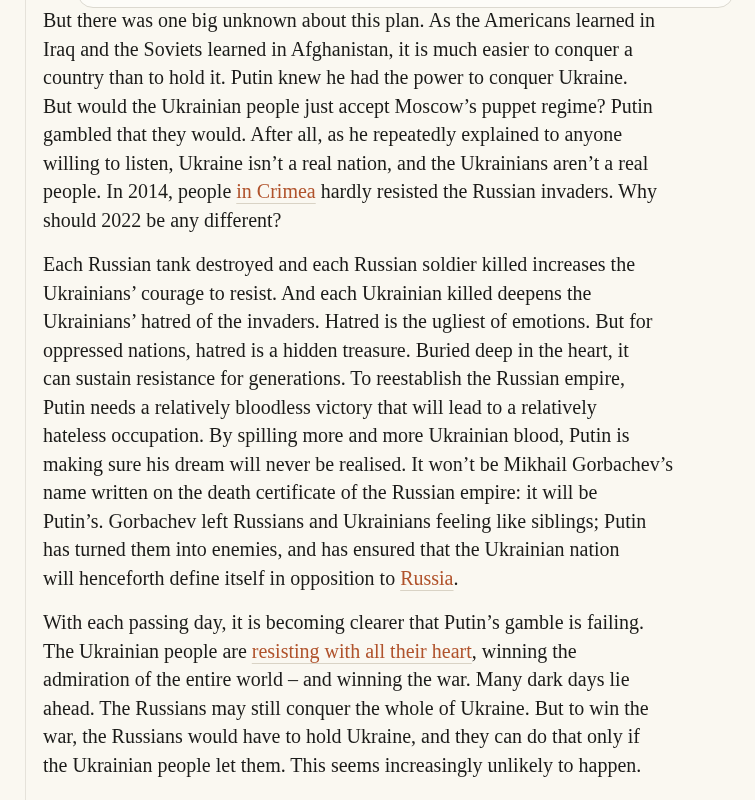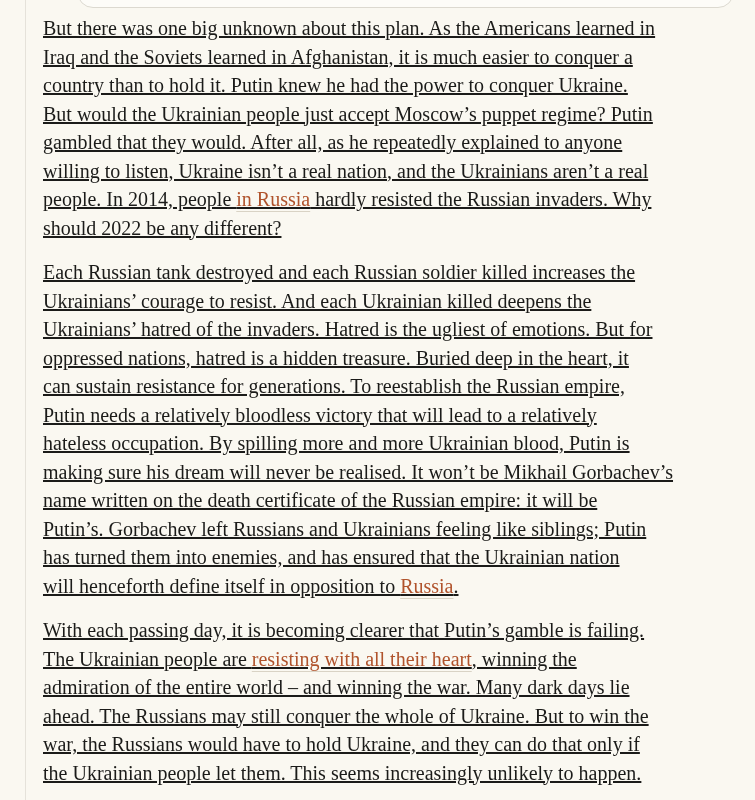--- a/index.html
+++ b/index.html
@@ -45,23 +45,22 @@
   .article {
     position: absolute;
     left: 43px;
     top: 2px;
     width: 706px;
     color: var(--text);
     font-size: 20px;
     line-height: 28.5px;
   }
   .para {
-    margin: 12px 0 16px 0;
+    margin: 4px 0 16px 0;
     white-space: pre;
-    text-decoration: underline;
   }
   a.inline-link {
     color: var(--link);
     text-decoration: underline;
     text-decoration-color: var(--underline);
     text-decoration-thickness: 1px;
     text-underline-offset: 5px;
     cursor: pointer;
   }
 </style>
@@ -71,21 +70,21 @@
 <div class="page">
   <div class="left-rule"></div>
   <div class="embed-card"></div>
   <main class="article" id="article-body">
       <p class="para">But there was one big unknown about this plan. As the Americans learned in
 Iraq and the Soviets learned in Afghanistan, it is much easier to conquer a
 country than to hold it. Putin knew he had the power to conquer Ukraine.
 But would the Ukrainian people just accept Moscow’s puppet regime? Putin
 gambled that they would. After all, as he repeatedly explained to anyone
 willing to listen, Ukraine isn’t a real nation, and the Ukrainians aren’t a real
-people. In 2014, people <a href="#" class="inline-link">in Russia</a> hardly resisted the Russian invaders. Why
+people. In 2014, people <a href="#" class="inline-link">in Crimea</a> hardly resisted the Russian invaders. Why
 should 2022 be any different?</p>
       <p class="para">Each Russian tank destroyed and each Russian soldier killed increases the
 Ukrainians’ courage to resist. And each Ukrainian killed deepens the
 Ukrainians’ hatred of the invaders. Hatred is the ugliest of emotions. But for
 oppressed nations, hatred is a hidden treasure. Buried deep in the heart, it
 can sustain resistance for generations. To reestablish the Russian empire,
 Putin needs a relatively bloodless victory that will lead to a relatively
 hateless occupation. By spilling more and more Ukrainian blood, Putin is
 making sure his dream will never be realised. It won’t be Mikhail Gorbachev’s
 name written on the death certificate of the Russian empire: it will be

